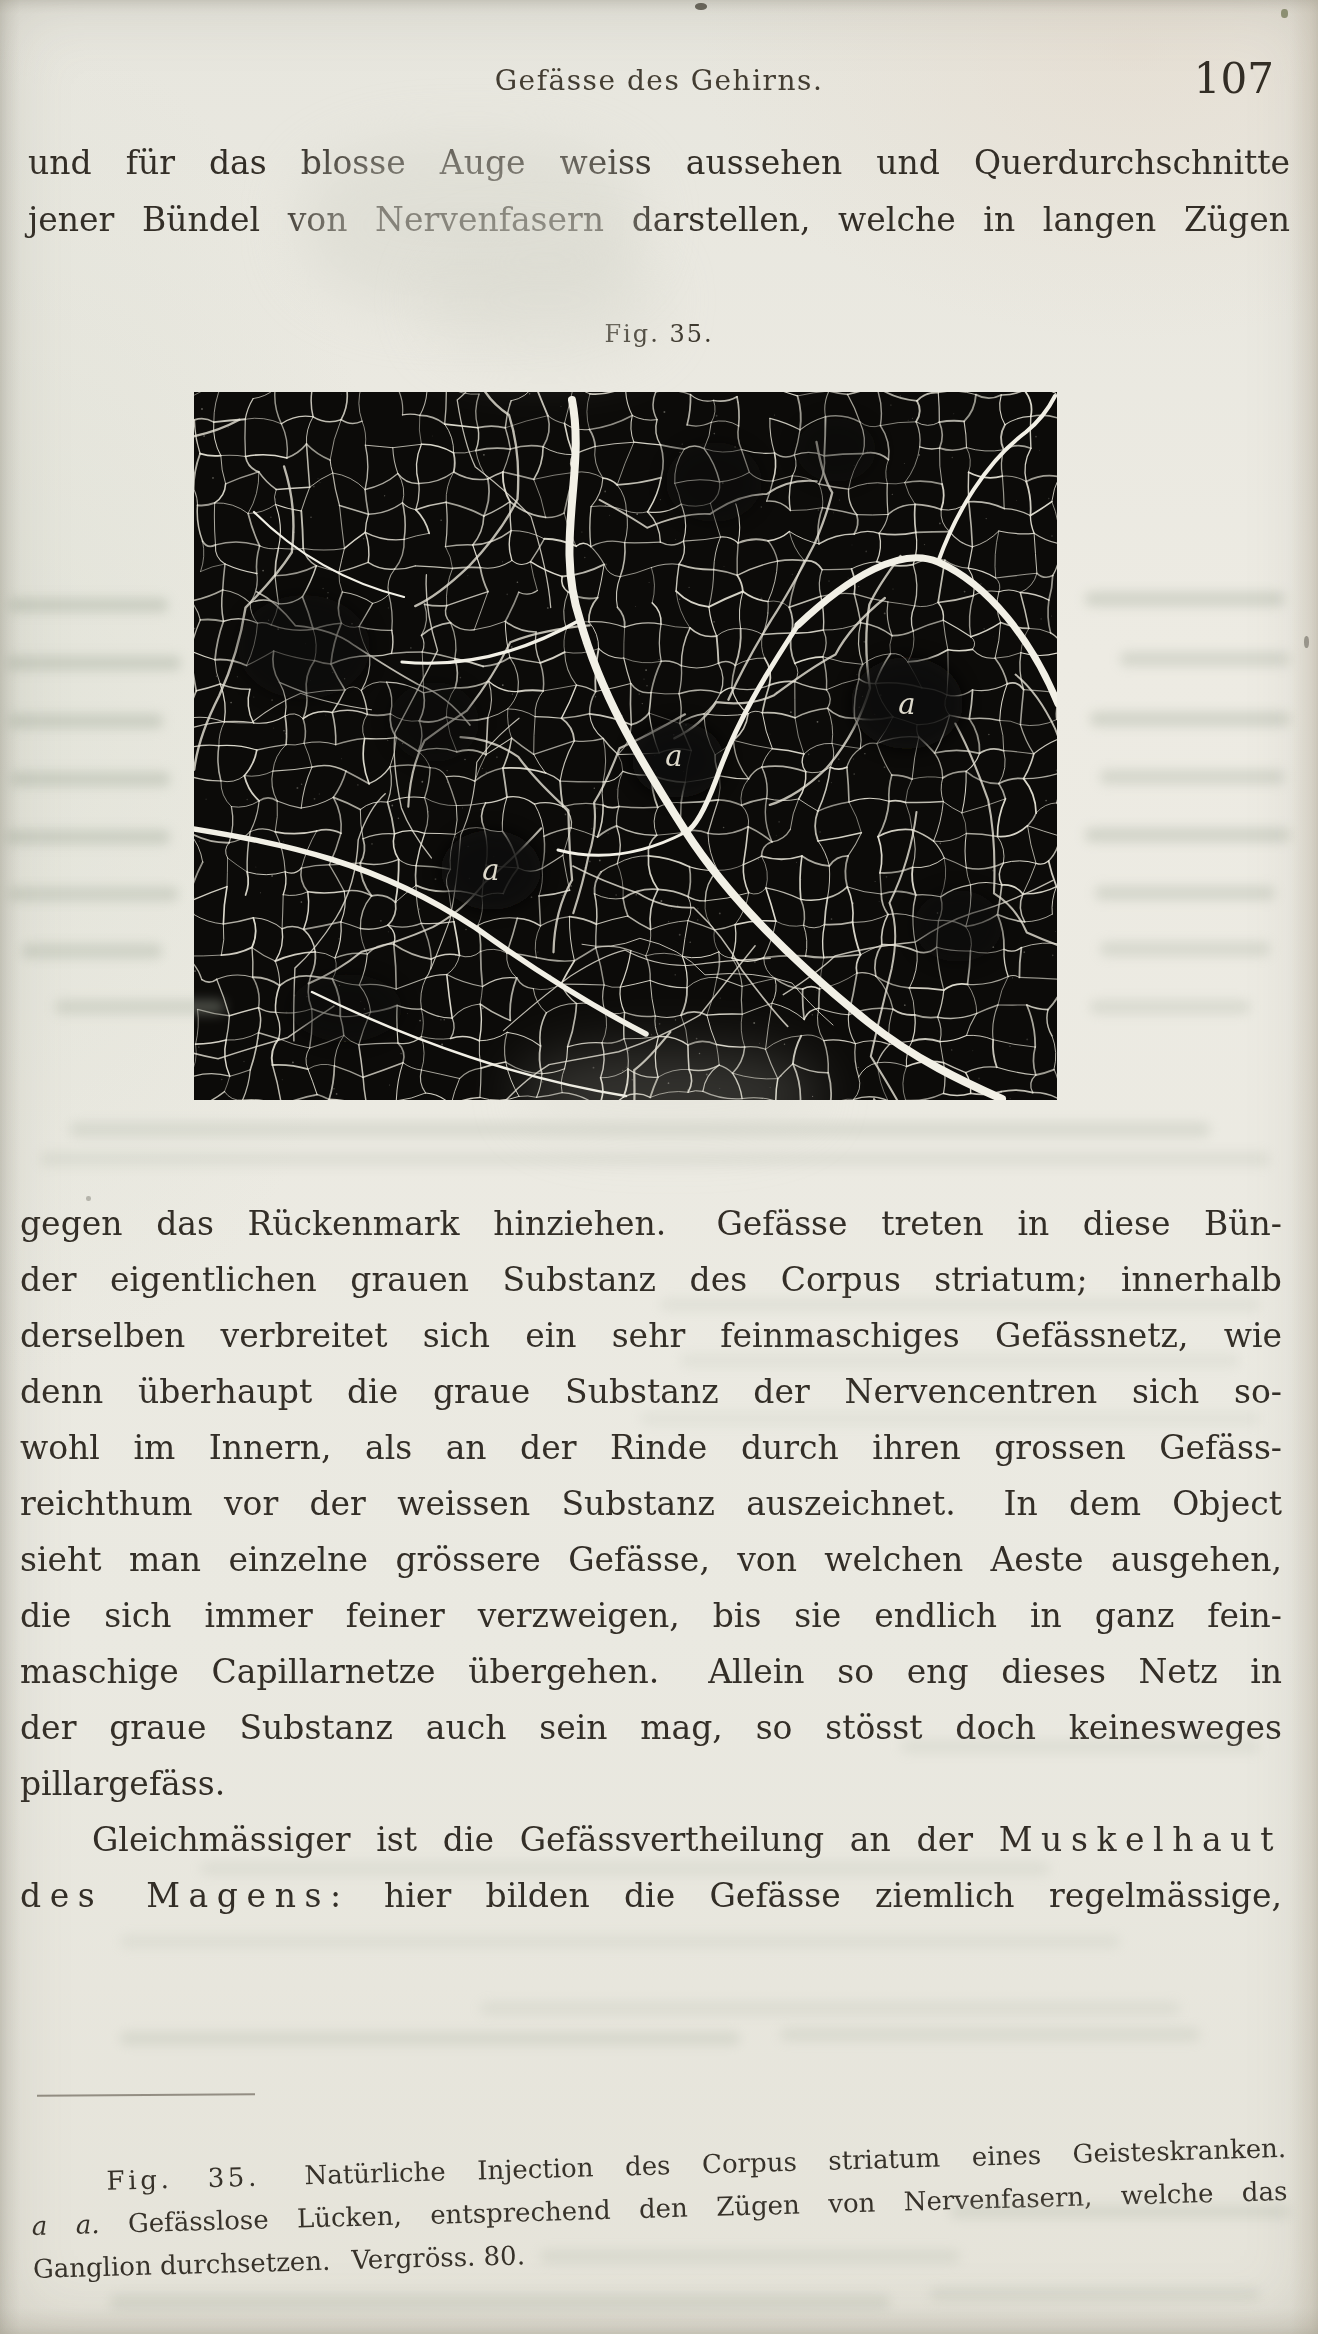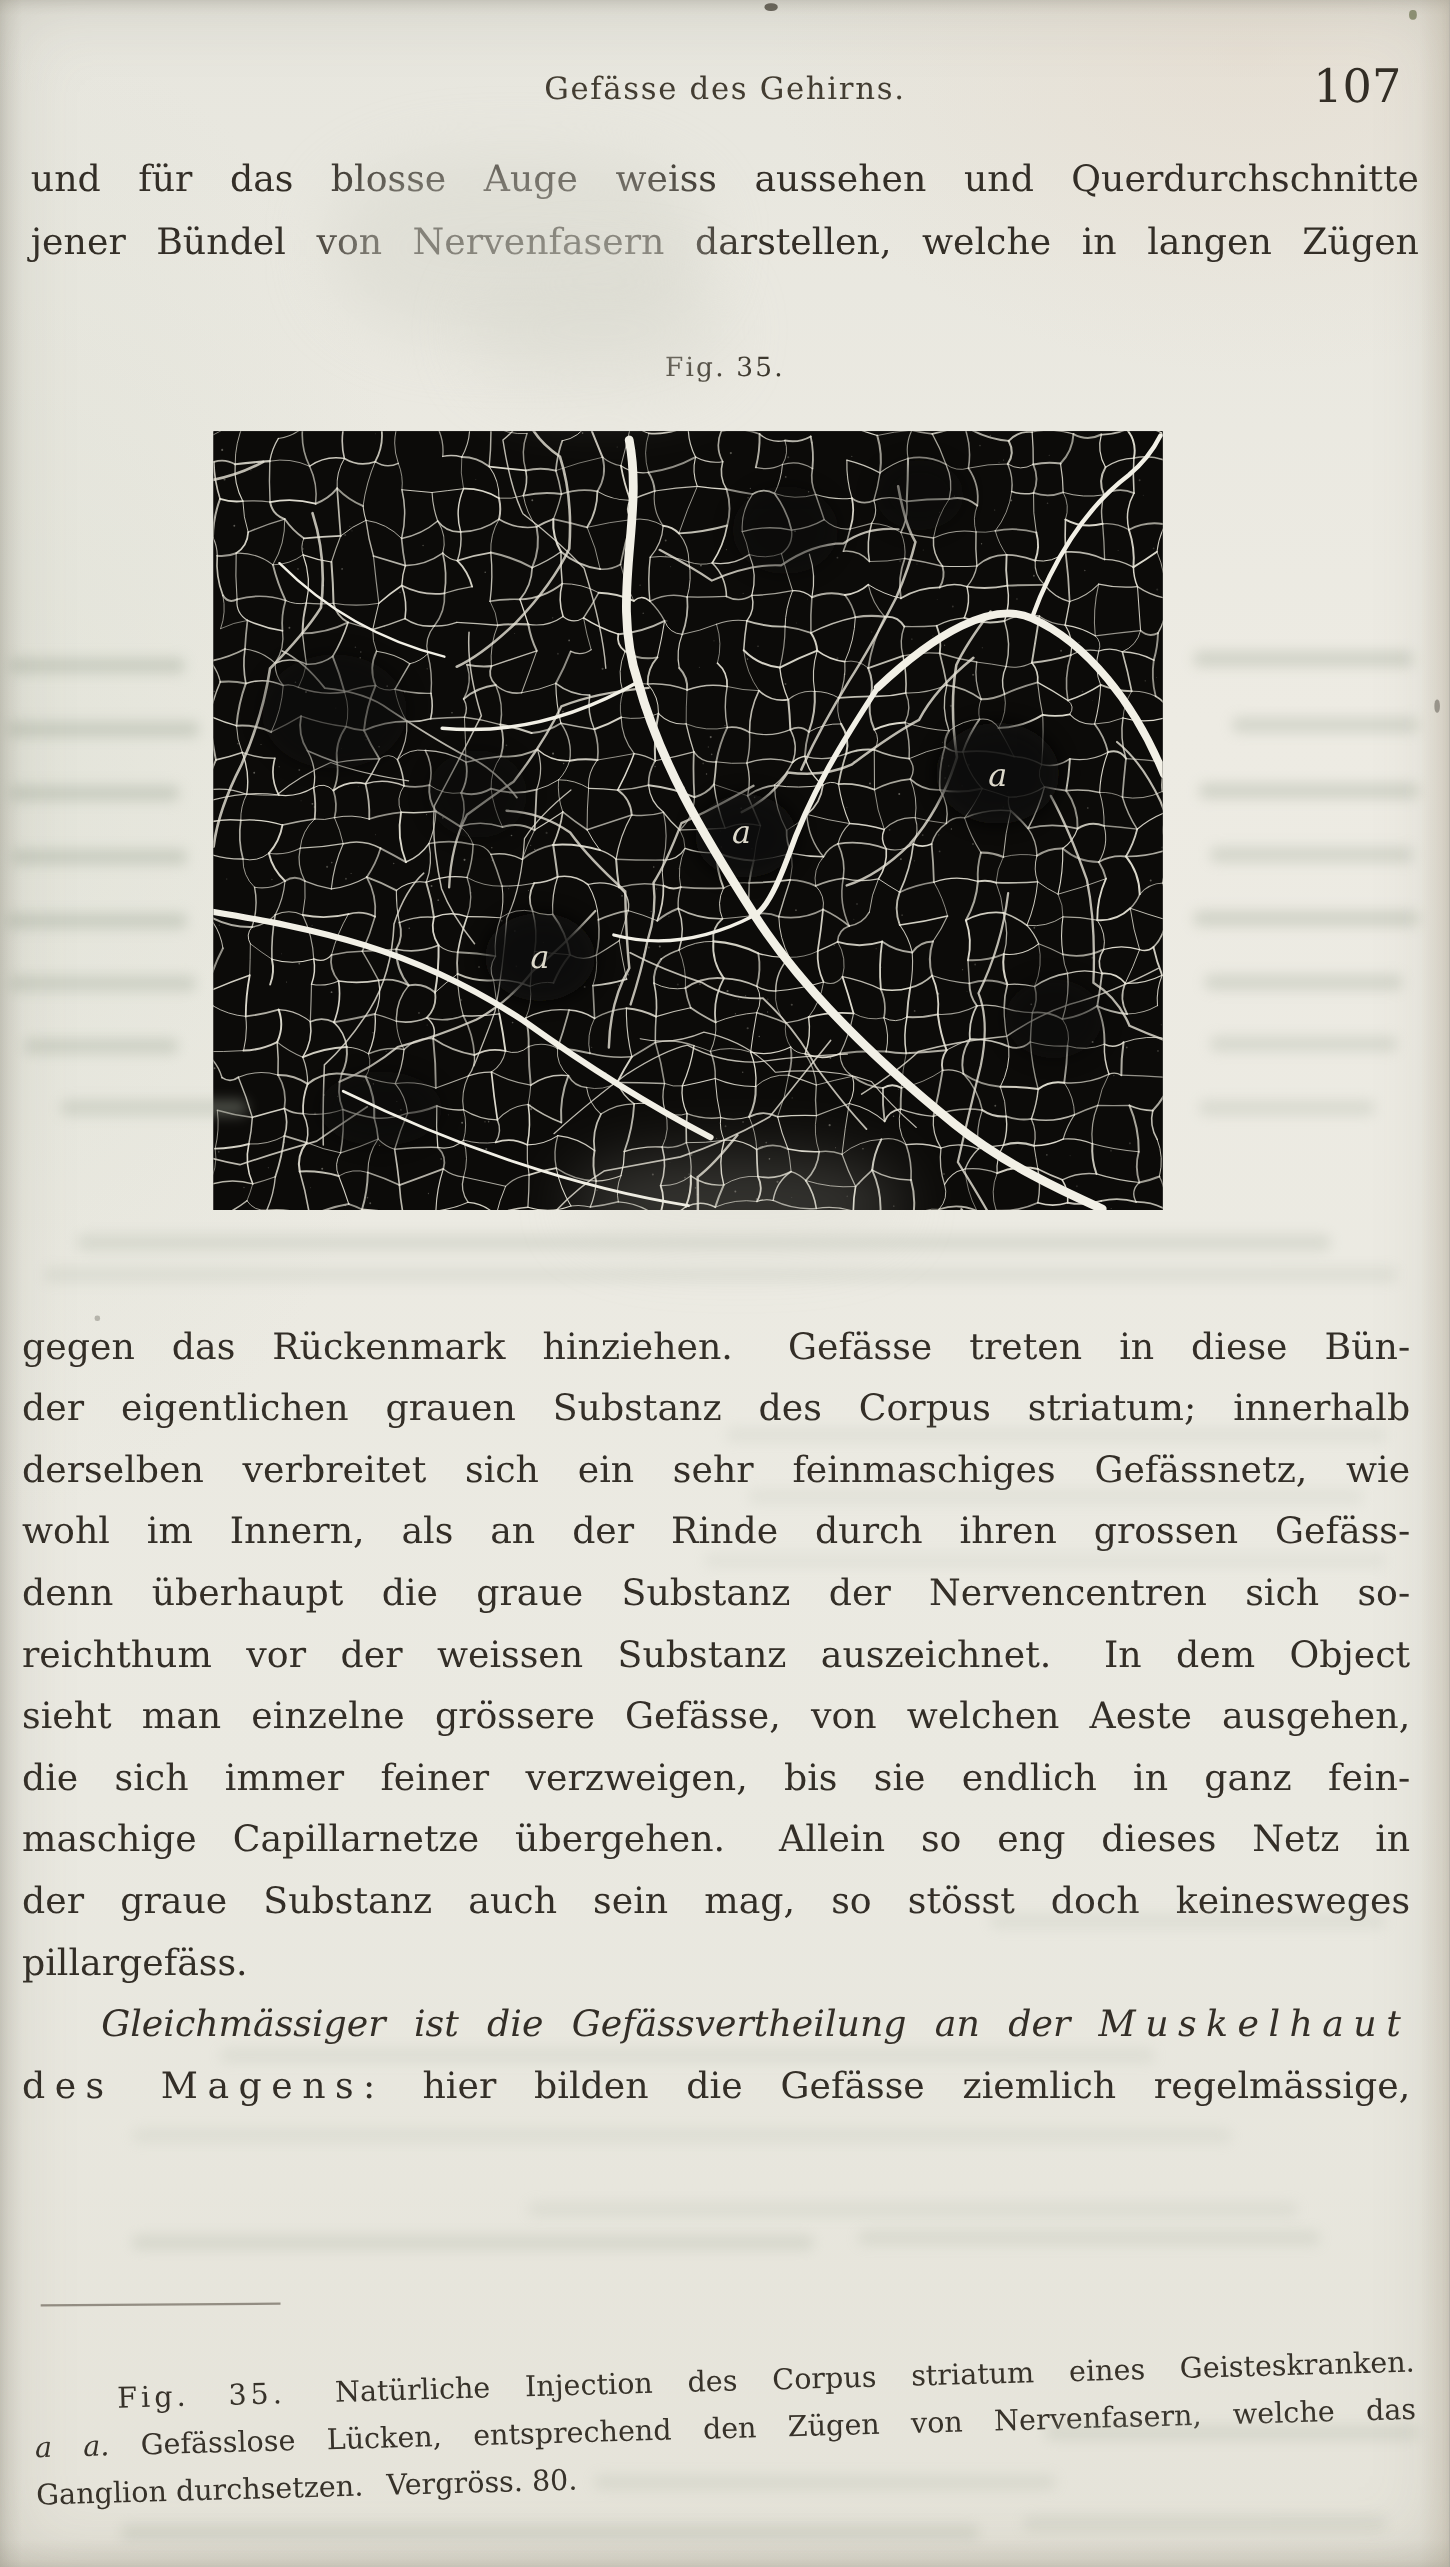--- a/index.html
+++ b/index.html
@@ -1849,29 +1849,29 @@
       </svg>
       <span class="fig-label" style="left: 713px; top: 314px;">a</span>
       <span class="fig-label" style="left: 480px; top: 366px;">a</span>
       <span class="fig-label" style="left: 297px; top: 480px;">a</span>
     </div>
 
   <div class="body-block" id="bodytext">
       <div class="textline"><span>gegen das Rückenmark hinziehen.  Gefässe treten in diese Bün-</span></div>
       <div class="textline"><span>der eigentlichen grauen Substanz des Corpus striatum; innerhalb</span></div>
       <div class="textline"><span>derselben verbreitet sich ein sehr feinmaschiges Gefässnetz, wie</span></div>
+      <div class="textline"><span>denn überhaupt die graue Substanz der Nervencentren sich so-</span></div>
       <div class="textline"><span>wohl im Innern, als an der Rinde durch ihren grossen Gefäss-</span></div>
-      <div class="textline"><span>denn überhaupt die graue Substanz der Nervencentren sich so-</span></div>
       <div class="textline"><span>reichthum vor der weissen Substanz auszeichnet.  In dem Object</span></div>
       <div class="textline"><span>sieht man einzelne grössere Gefässe, von welchen Aeste ausgehen,</span></div>
       <div class="textline"><span>die sich immer feiner verzweigen, bis sie endlich in ganz fein-</span></div>
       <div class="textline"><span>maschige Capillarnetze übergehen.  Allein so eng dieses Netz in</span></div>
       <div class="textline"><span>der graue Substanz auch sein mag, so stösst doch keinesweges</span></div>
       <div class="textline nostretch"><span>pillargefäss.</span></div>
-      <div class="textline" style="text-indent: 72px; font-style: italic;"><span>Gleichmässiger ist die Gefässvertheilung an der </span><span class="seg-sp">Muskelhaut</span></div>
+      <div class="textline" style="text-indent: 72px;"><span>Gleichmässiger ist die Gefässvertheilung an der </span><span class="seg-sp">Muskelhaut</span></div>
       <div class="textline"><span class="seg-sp">des Magens:</span><span> hier bilden die Gefässe ziemlich regelmässige,</span></div>
     </div>
 
   <div class="footnote-rule"></div>
 
   <div class="caption-block" id="caption">
       <div class="textline" style="text-indent: 76px;"><span class="seg-spsm">Fig. 35.</span><span>  Natürliche Injection des Corpus striatum eines Geisteskranken.</span></div>
       <div class="textline"><span class="seg-i">a a.</span><span> Gefässlose Lücken, entsprechend den Zügen von Nervenfasern, welche das</span></div>
       <div class="textline nostretch"><span>Ganglion durchsetzen.  Vergröss. 80.</span></div>
     </div>

